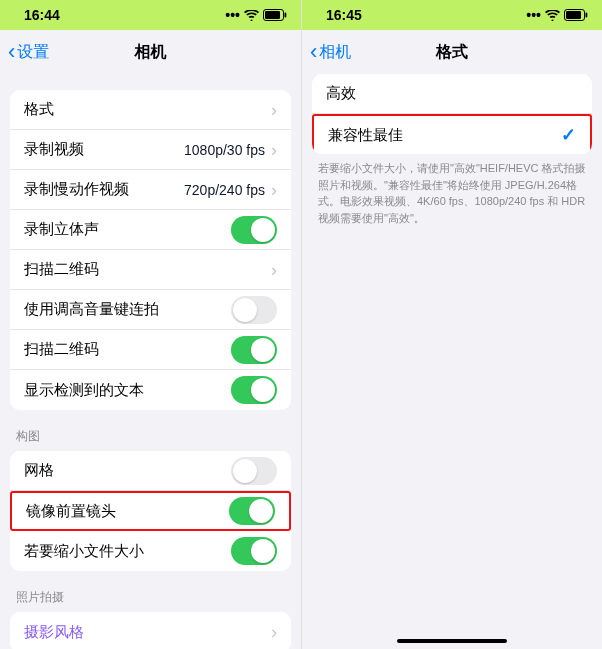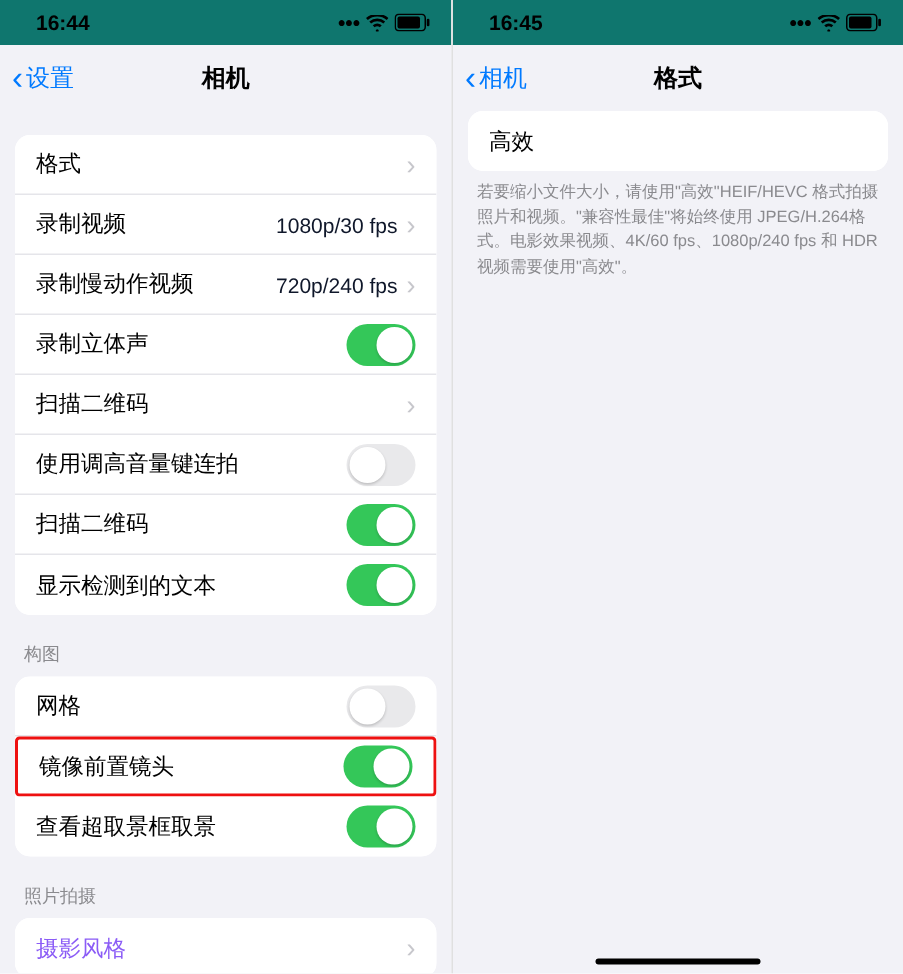--- a/index.html
+++ b/index.html
@@ -19,21 +19,21 @@
   }
   .screen + .screen { border-left: 1px solid #e0e0e0; }
   
   .status-bar {
     height: 30px;
     display: flex; align-items: center;
     justify-content: space-between;
     padding: 0 14px 0 24px;
     font-weight: 600;
     font-size: 14px;
-    background: #0f766e;
+    background: #bef264;
   }
   .status-right { display: flex; align-items: center; gap: 4px; }
   
   .nav-bar {
     height: 44px;
     display: flex; align-items: center;
     padding: 0 8px;
     position: relative;
     background: #f2f2f7;
   }
@@ -189,21 +189,21 @@
     <div class="group" id="left-g2">
         <div class="row">
           <span class="row-label">网格</span>
           <div class="toggle off"></div>
         </div>
         <div class="row highlight-box">
           <span class="row-label">镜像前置镜头</span>
           <div class="toggle on"></div>
         </div>
         <div class="row">
-          <span class="row-label">查看超取景框取景</span>
+          <span class="row-label">若要缩小文件大小</span>
           <div class="toggle on"></div>
         </div>
       </div>
 
     <div class="section-header">照片拍摄</div>
     <div class="group" id="left-g3">
         <div class="row">
           <span class="row-label blue-link">摄影风格</span>
           <span class="chev-right">›</span>
         </div>
@@ -233,18 +233,22 @@
       <span>相机</span>
     </div>
     <div class="nav-title">格式</div>
   </div>
 
   <div class="content">
     <div class="group" id="right-g1">
         <div class="row">
           <span class="row-label">高效</span>
         </div>
+        <div class="row highlight-box">
+          <span class="row-label">兼容性最佳</span>
+          <span class="check-mark">✓</span>
+        </div>
       </div>
     <div class="footer-text">若要缩小文件大小，请使用"高效"HEIF/HEVC 格式拍摄照片和视频。"兼容性最佳"将始终使用 JPEG/H.264格式。电影效果视频、4K/60 fps、1080p/240 fps 和 HDR 视频需要使用"高效"。</div>
   </div>
 
   <div class="home-indicator"></div>
 </div>
 
 </body></html>

